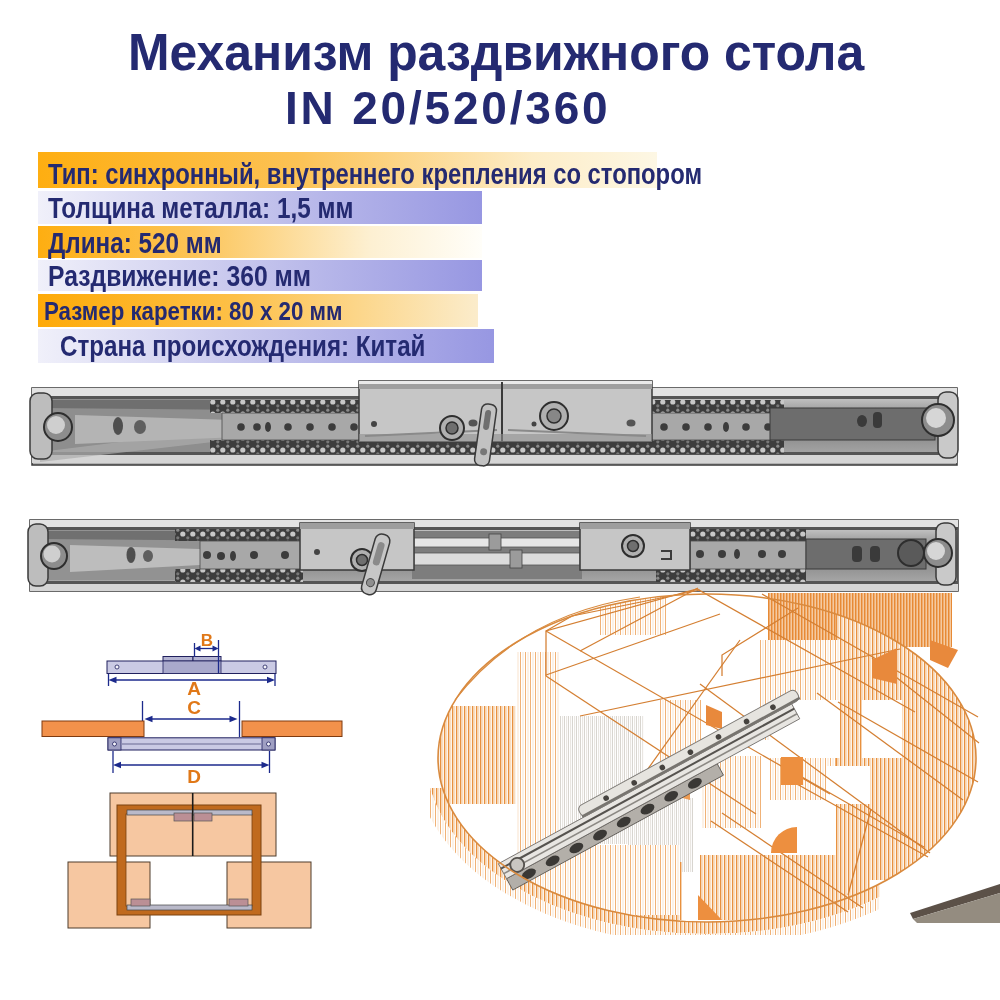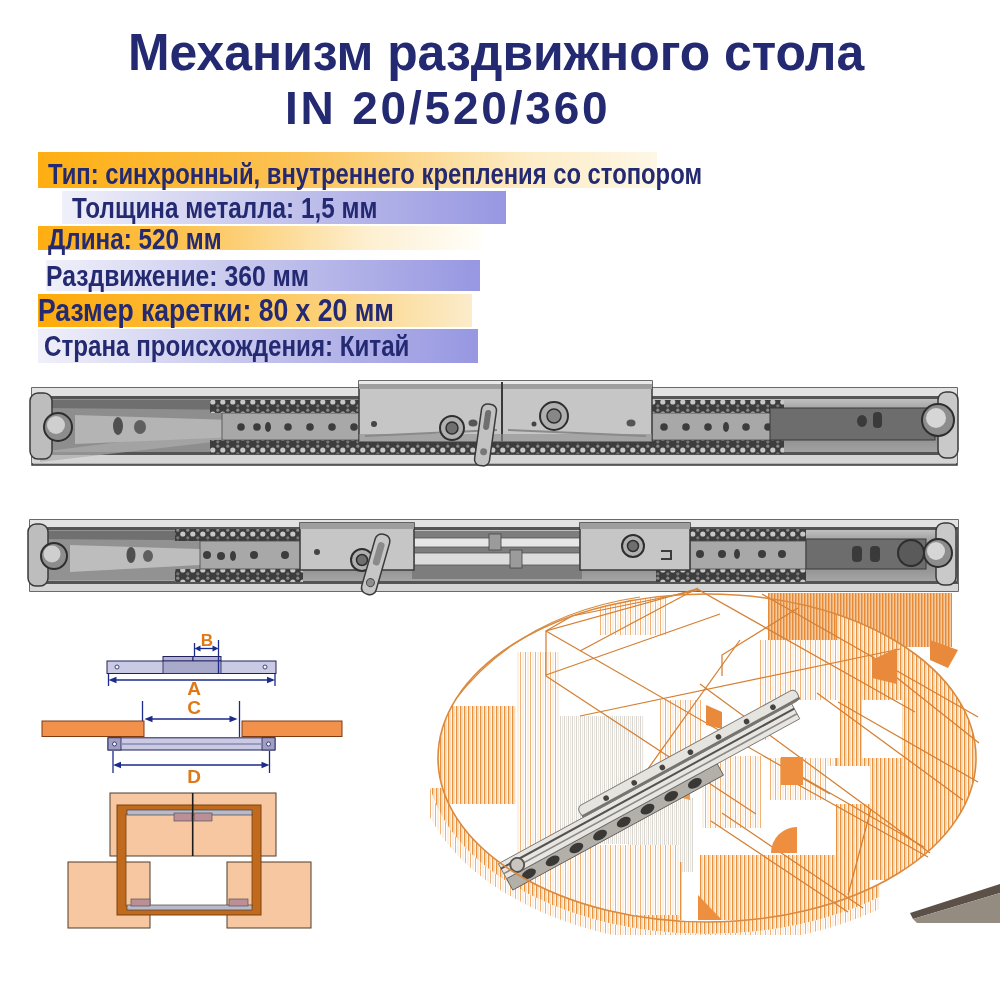--- a/index.html
+++ b/index.html
@@ -13,37 +13,37 @@
 <body>
 
 <div class="abs ttl" id="t1" style="left:128px;top:22px;font-size:52px;transform:scaleX(0.959);">Механизм раздвижного стола</div>
 
 <div class="abs ttl" id="t2" style="left:285px;top:81px;font-size:46px;letter-spacing:2.8px;">IN 20/520/360</div>
 
 <div class="bar" id="b1" style="align-items:flex-start;padding-top:4.5px;box-sizing:border-box;top:151.5px;width:619px;height:36.5px;font-size:29px;padding-left:10px;background:linear-gradient(to right,#feae11 0%,#fcc255 42%,#fdedc8 80%,#fdf7e4 100%);">
     <span style="transform:scaleX(0.821)">Тип: синхронный, внутреннего крепления со стопором</span>
   </div>
 
-<div class="bar" id="b2" style="top:190.5px;width:434px;height:33.5px;font-size:29px;padding-left:10px;background:linear-gradient(to right,#f0f0fa 0%,#c3c3ec 50%,#9797e2 100%);margin-left:24px;">
+<div class="bar" id="b2" style="top:190.5px;width:434px;height:33.5px;font-size:29px;padding-left:10px;background:linear-gradient(to right,#f0f0fa 0%,#c3c3ec 50%,#9797e2 100%);">
     <span style="transform:scaleX(0.837)">Толщина металла: 1,5 мм</span>
   </div>
 
-<div class="bar" id="b3" style="top:226px;width:434px;height:24px;font-size:29px;padding-left:10px;background:linear-gradient(to right,#feae11 0%,#fcc457 35%,#fdf0d2 75%,#fffef9 100%);">
+<div class="bar" id="b3" style="top:226px;width:434px;height:32px;font-size:29px;padding-left:10px;background:linear-gradient(to right,#feae11 0%,#fcc457 35%,#fdf0d2 75%,#fffef9 100%);">
     <span style="transform:scaleX(0.836)">Длина: 520 мм</span>
   </div>
 
-<div class="bar" id="b4" style="top:260px;width:434px;height:31px;font-size:29px;background:linear-gradient(to right,#f0f0fa 0%,#c3c3ec 50%,#9797e2 100%);margin-left:8px;">
+<div class="bar" id="b4" style="top:260px;width:434px;height:31px;font-size:29px;padding-left:10px;background:linear-gradient(to right,#f0f0fa 0%,#c3c3ec 50%,#9797e2 100%);">
     <span style="transform:scaleX(0.852)">Раздвижение: 360 мм</span>
   </div>
 
-<div class="bar" id="b5" style="top:293.5px;width:434px;height:33.5px;font-size:31px;background:linear-gradient(to right,#feaa08 0%,#fdc048 45%,#fbeccb 100%);">
+<div class="bar" id="b5" style="top:293.5px;width:434px;height:33.5px;font-size:26px;padding-left:6px;background:linear-gradient(to right,#feaa08 0%,#fdc048 45%,#fbeccb 100%);">
     <span style="transform:scaleX(0.857)">Размер каретки: 80 x 20 мм</span>
   </div>
 
-<div class="bar" id="b6" style="top:329px;width:434px;height:33.5px;font-size:29px;padding-left:6px;background:linear-gradient(to right,#f0f0fa 0%,#c3c3ec 50%,#9797e2 100%);">
+<div class="bar" id="b6" style="top:329px;width:434px;height:33.5px;font-size:29px;padding-left:22px;background:linear-gradient(to right,#f0f0fa 0%,#c3c3ec 50%,#9797e2 100%);">
     <span style="transform:scaleX(0.833)">Страна происхождения: Китай</span>
   </div>
 
 <svg class="abs" style="left:0;top:0;" width="1000" height="1000" viewBox="0 0 1000 1000">
   <defs>
     <pattern id="balls" width="10" height="12" patternUnits="userSpaceOnUse">
       <rect width="10" height="12" fill="#3d3d3d"></rect>
       <circle cx="2.8" cy="6" r="2.6" fill="#c8c8c8"></circle>
       <circle cx="7.8" cy="2.2" r="1.6" fill="#8a8a8a"></circle>
       <circle cx="7.8" cy="9.8" r="1.6" fill="#787878"></circle>

